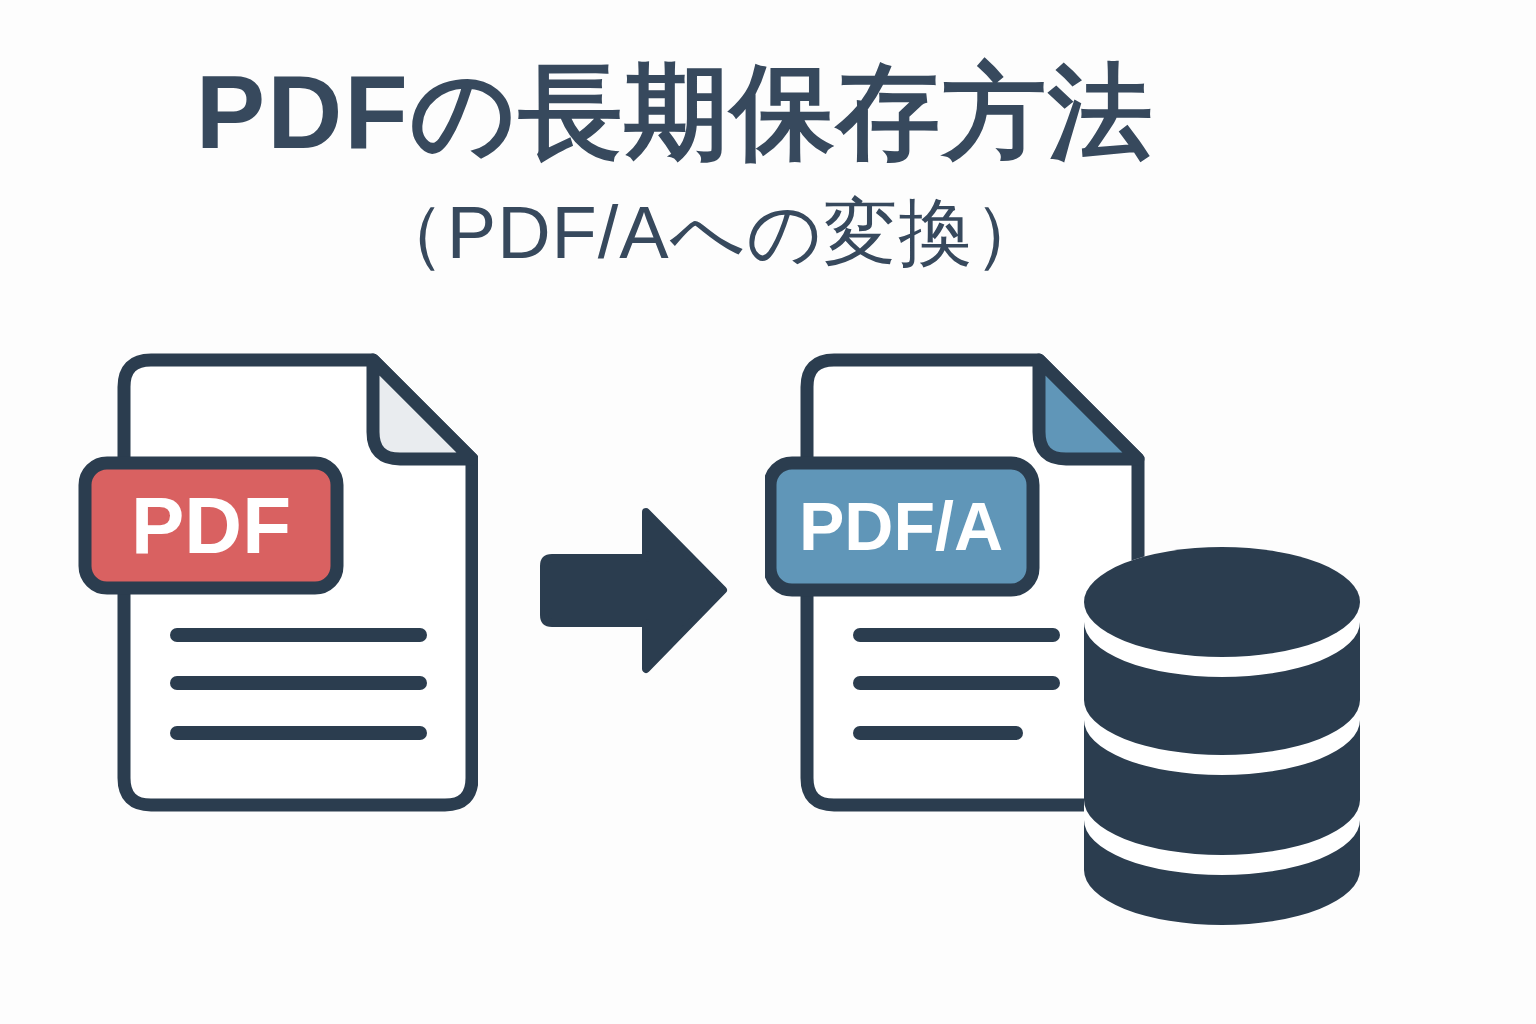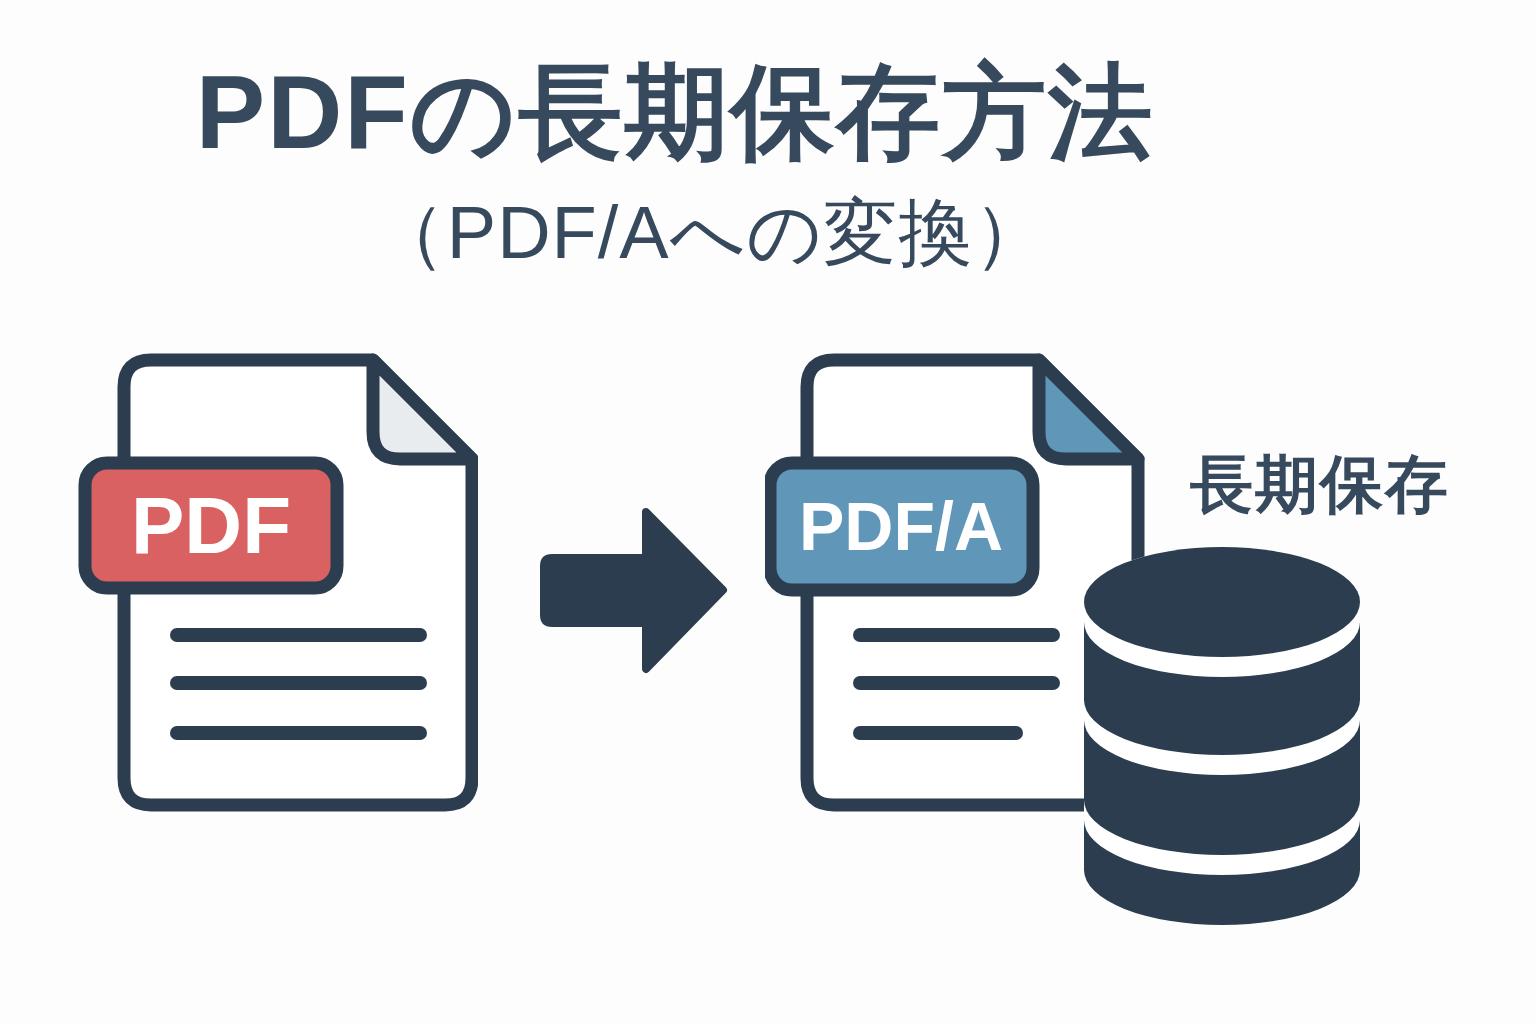--- a/index.html
+++ b/index.html
@@ -124,21 +124,20 @@
   <svg class="right-doc" viewBox="0 0 400 465" aria-hidden="true">
     <path class="page" d="M 69 10 L 274 10 L 373 109 L 373 428 Q 373 455 346 455 L 69 455 Q 42 455 42 428 L 42 37 Q 42 10 69 10 Z"></path>
     <path class="fold fold-blue" d="M 274 10 L 274 82 Q 274 109 301 109 L 373 109 Z"></path>
     <line class="doc-line" x1="95" y1="285" x2="288" y2="285"></line>
     <line class="doc-line" x1="95" y1="333" x2="288" y2="333"></line>
     <line class="doc-line" x1="95" y1="383" x2="251" y2="383"></line>
     <rect class="badge badge-blue" x="5" y="113" width="263" height="127" rx="22"></rect>
     <text class="badge-text" x="136" y="200" font-size="68">PDF/A</text>
   </svg>
 
-  <div class="storage-label">長期保存</div>
 
   <svg class="db-svg" viewBox="0 0 300 390" aria-hidden="true">
     <path class="db-backing" d="M 12 65 A 138 55 0 0 1 288 65 L 288 333 A 138 55 0 0 1 12 333 Z"></path>
     <ellipse class="db-part" cx="150" cy="65" rx="138" ry="55"></ellipse>
     <path class="db-part" d="M 12 85 A 138 55 0 0 0 288 85 L 288 163 A 138 55 0 0 1 12 163 Z"></path>
     <path class="db-part" d="M 12 183 A 138 55 0 0 0 288 183 L 288 263 A 138 55 0 0 1 12 263 Z"></path>
     <path class="db-part" d="M 12 283 A 138 55 0 0 0 288 283 L 288 333 A 138 55 0 0 1 12 333 Z"></path>
   </svg>
 
 </div>

